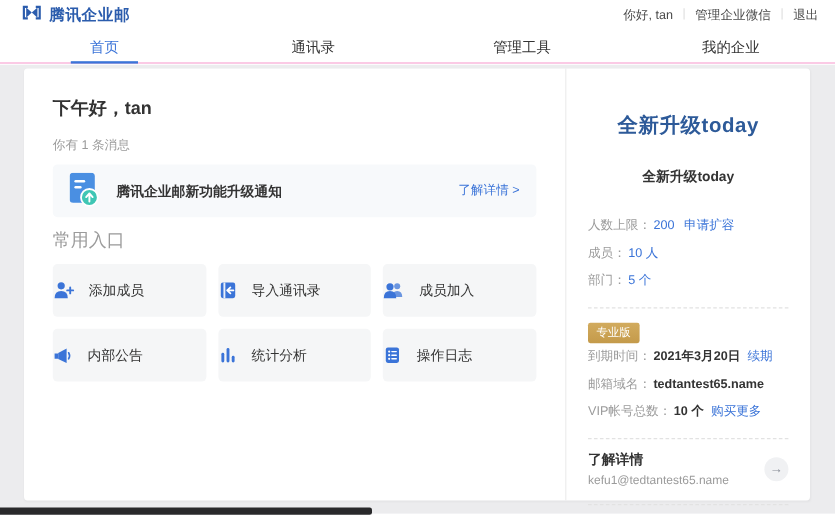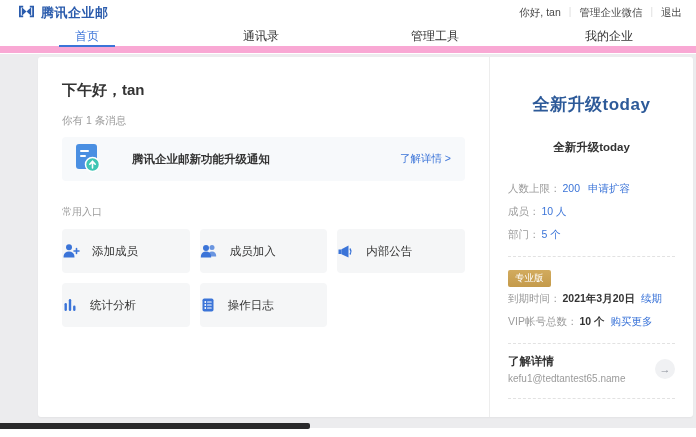--- a/index.html
+++ b/index.html
@@ -9,44 +9,44 @@
 
   
   .topbar { height:26px; background:#fff; display:flex; align-items:center; justify-content:space-between; padding:0 14px 0 18px; }
   .brand { display:flex; align-items:center; gap:6px; }
   .brand-name { color:#2b5cad; font-size:13px; font-weight:bold; letter-spacing:.5px; }
   .top-links { display:flex; font-size:10.5px; color:#4a4a4a; }
   .top-links .sep { color:#dcdcdc; margin:0 8px; font-size:10px; }
   .top-links span[data-interactable="true"] { cursor:pointer; }
 
   
-  .navbar { height:27px; background:#fff; border-bottom:7px solid #f9a8d4; display:flex; }
+  .navbar { height:27px; background:#fff; border-bottom:1px solid #f9a8d4; display:flex; }
   .tab { flex:1; display:flex; align-items:center; justify-content:center; font-size:12px; color:#333; position:relative; cursor:pointer; }
   .tab.active { color:#3b74d8; }
   .tab.active::after { content:""; position:absolute; bottom:-1px; left:50%; transform:translateX(-50%); width:56px; height:2px; background:#3b74d8; }
 
   
   .content-bg { position:absolute; top:54px; left:0; width:696px; height:374px; background:#ececee; }
-  .card { position:absolute; top:3px; left:38px; width:655px; height:360px; background:#fff; border-radius:3px; box-shadow:0 1px 2px rgba(0,0,0,.04); display:flex; }
+  .card { position:absolute; top:3px; left:20px; width:655px; height:360px; background:#fff; border-radius:3px; box-shadow:0 1px 2px rgba(0,0,0,.04); display:flex; }
 
   .left-col { width:451px; padding:20px 24px 0 24px; }
   .v-divider { width:1px; background:#ededed; margin:0; }
   .right-col { flex:1; padding:18px 18px 0 18px; position:relative; }
 
   .greeting { font-size:15px; font-weight:bold; color:#333; margin-top:4px; }
   .msg-count { font-size:10.5px; color:#9b9b9b; margin-top:14px; }
 
   .notice-row { margin-top:9px; height:44px; background:#f7f9fb; border-radius:4px; display:flex; align-items:center; padding:0 14px; cursor:pointer; }
   .notice-icon { width:26px; height:30px; position:relative; flex:none; }
-  .notice-texts { margin-left:30px; flex:1; }
+  .notice-texts { margin-left:13px; flex:1; }
   .notice-title { font-size:11.5px; font-weight:bold; color:#333; }
   .notice-sub { font-size:10px; color:#9b9b9b; margin-top:3px; }
   .notice-link { font-size:10.5px; color:#3b74d8; cursor:pointer; flex:none; }
 
-  .section-label { font-size:10px; color:#9b9b9b; margin-top:24px; }
+  .section-label { font-size:15px; color:#9b9b9b; margin-top:10px; }
   .entry-grid { margin-top:10px; display:grid; grid-template-columns:repeat(3,1fr); gap:10px; }
   .entry-btn { height:44px; background:#f5f6f7; border-radius:4px; display:flex; align-items:center; gap:12px; cursor:pointer; }
   .entry-btn .lbl { font-size:11.5px; color:#333; }
   .entry-btn svg { display:block; }
 
   
   .promo-title { text-align:center; font-size:17px; font-weight:bold; color:#2d5a99; margin-top:18px; letter-spacing:.5px; }
   .promo-sub { text-align:center; font-size:11.5px; font-weight:bold; color:#333; margin-top:24px; }
 
   .stats { margin-top:22px; }
@@ -134,20 +134,30 @@
               <svg width="18" height="16" viewBox="0 0 18 16">
                 <circle cx="7" cy="4.2" r="3" fill="#3b74d8"></circle>
                 <path d="M1.5 14.5 q0-6 5.5-6 t5.5 6 z" fill="#3b74d8"></path>
                 <path d="M14.5 5.5 v5 M12 8 h5" stroke="#3b74d8" stroke-width="1.6" stroke-linecap="round"></path>
               </svg>
             </span>
             <span class="lbl" data-interactable="false">添加成员</span>
           </div>
           <div class="entry-btn" data-interactable="true">
             <span data-interactable="false">
+              <svg width="16" height="16" viewBox="0 0 16 16">
+                <rect x="2" y="1.5" width="12" height="13" rx="1.8" fill="#3b74d8"></rect>
+                <rect x="4.2" y="1.5" width="1.6" height="13" fill="#fff" opacity=".9"></rect>
+                <path d="M12.5 8 H8 M10 5.5 L7.3 8 L10 10.5" stroke="#fff" stroke-width="1.5" fill="none" stroke-linecap="round" stroke-linejoin="round"></path>
+              </svg>
+            </span>
+            <span class="lbl" data-interactable="false">导入通讯录</span>
+          </div>
+          <div class="entry-btn" data-interactable="true">
+            <span data-interactable="false">
               <svg width="18" height="16" viewBox="0 0 18 16">
                 <circle cx="12" cy="4.5" r="2.5" fill="#3b74d8" opacity=".75"></circle>
                 <path d="M7.8 13.5 q0-5 4.2-5 t4.2 5 z" fill="#3b74d8" opacity=".75"></path>
                 <circle cx="6" cy="5" r="3" fill="#3b74d8"></circle>
                 <path d="M0.8 14.5 q0-6 5.2-6 t5.2 6 z" fill="#3b74d8"></path>
               </svg>
             </span>
             <span class="lbl" data-interactable="false">成员加入</span>
           </div>
           <div class="entry-btn" data-interactable="true">
@@ -206,20 +216,23 @@
         </div>
 
         <hr class="dash" data-interactable="false">
 
         <div class="badge" data-interactable="false">专业版</div>
 
         <div class="plan-row" data-interactable="false">
           <span data-interactable="false">到期时间：</span><span class="val" data-interactable="false">2021年3月20日</span><span class="lnk" data-interactable="true">续期</span>
         </div>
         <div class="plan-row" data-interactable="false">
+          <span data-interactable="false">邮箱域名：</span><span class="val" data-interactable="false">tedtantest65.name</span>
+        </div>
+        <div class="plan-row" data-interactable="false">
           <span data-interactable="false">VIP帐号总数：</span><span class="val" data-interactable="false">10 个</span><span class="lnk" data-interactable="true">购买更多</span>
         </div>
 
         <hr class="dash" data-interactable="false">
 
         <div class="mailbox" data-interactable="false">
           <div class="mailbox-texts" data-interactable="false">
             <div class="mailbox-title" data-interactable="false">了解详情</div>
             <div class="mailbox-addr" data-interactable="false">kefu1@tedtantest65.name</div>
           </div>

